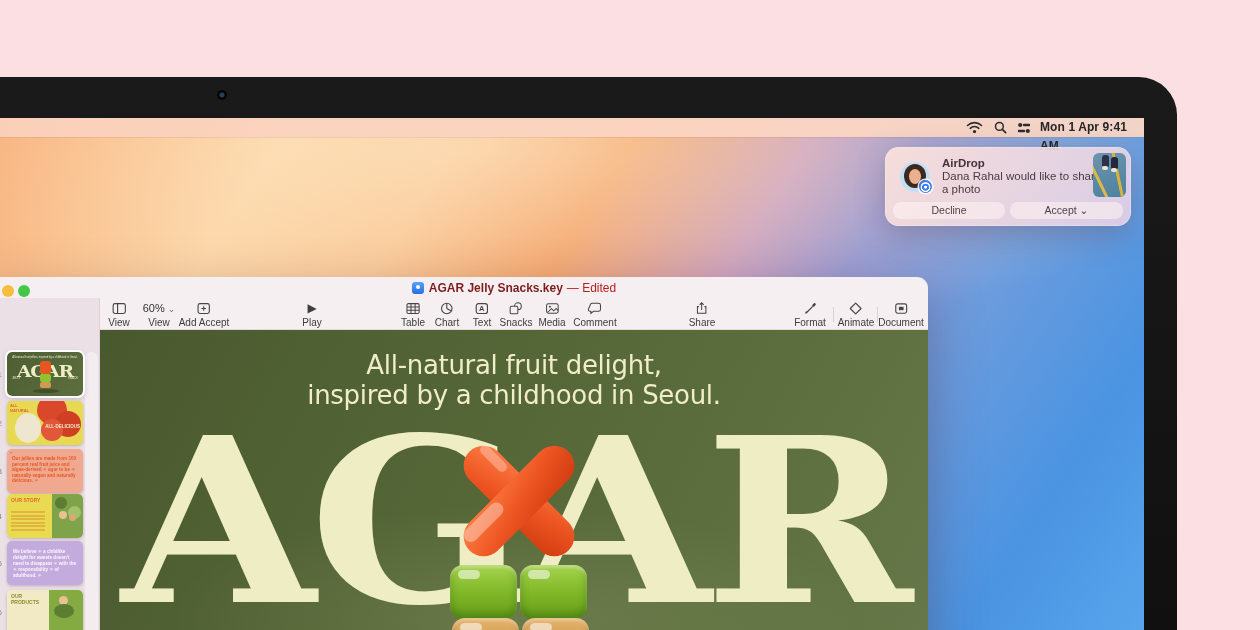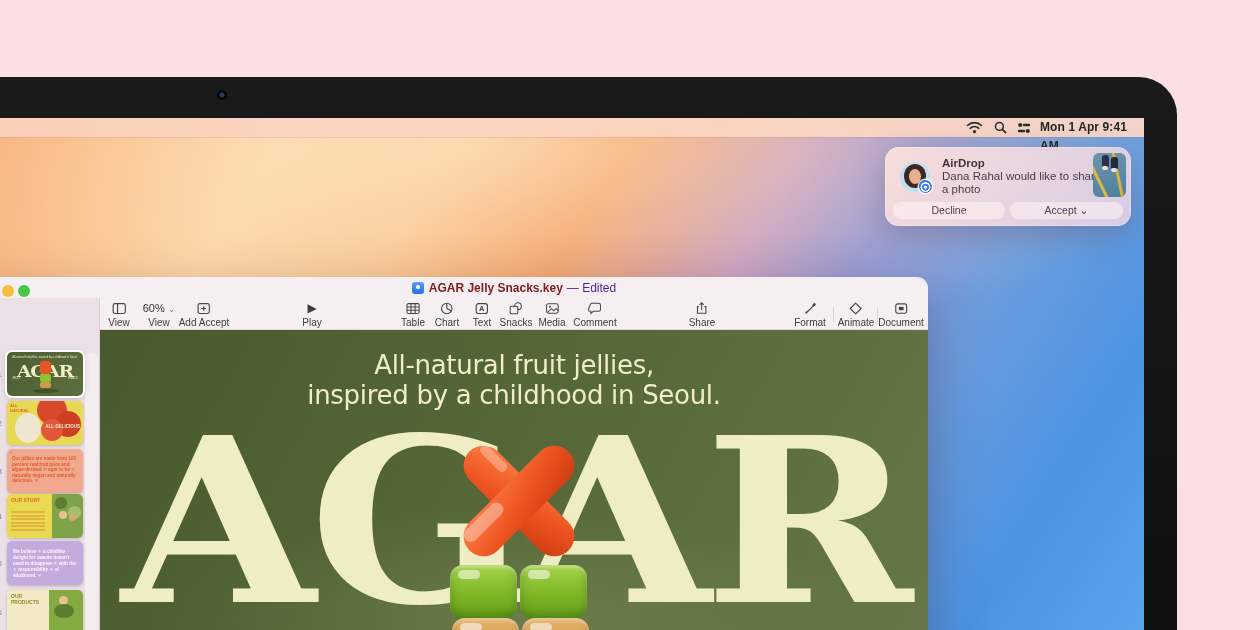--- a/index.html
+++ b/index.html
@@ -54,21 +54,21 @@
   .kwin { position:absolute; left:-22px; top:159px; width:950px; height:400px; border-radius:11px;
           background:#f5eff2; box-shadow:0 22px 55px rgba(70,30,45,.35); overflow:hidden; }
   .tl { position:absolute; top:8px; width:12px; height:12px; border-radius:50%; }
   .tl.yellow { left:24px; background:#f6bd3e; }
   .tl.green  { left:40px; background:#46c646; }
   .ktitle-wrap { position:absolute; left:122px; right:0; top:0; height:21px; text-align:center; font-size:12px; line-height:22px; }
   .kicon { display:inline-block; vertical-align:-2px; width:12px; height:12px; border-radius:3px; margin-right:5px;
            background:linear-gradient(#58a0f8,#2a6fe0); position:relative; }
   .kicon::after { content:""; position:absolute; left:4px; top:2.5px; width:4px; height:4px; border-radius:50%; background:#fff; }
   .ktitle { font-weight:700; color:#7f1d1d; }
-  .kstatus { color:#4c1d95; margin-left:4px; }
+  .kstatus { color:#b91c1c; margin-left:4px; }
 
   .sidebar { position:absolute; left:0; top:21px; bottom:0; width:122px; background:#eae0e6;
              border-right:1px solid #dccfd7; }
   .scroll-strip { position:absolute; left:107px; top:54px; bottom:0; width:13px; background:#f3edf0; border-radius:7px 7px 0 0; }
   .thumb { position:absolute; left:29px; width:76px; height:44px; border-radius:5px; overflow:hidden;
            box-shadow:0 1px 3px rgba(60,30,40,.25); background:#fff; }
   .thumb.sel { outline:2.5px solid rgba(255,255,255,.95); box-shadow:0 2px 6px rgba(60,30,40,.3); }
   .tnum { position:absolute; left:10px; width:14px; font-size:8px; color:#8d8390; text-align:right; }
 
   
@@ -386,21 +386,21 @@
           <svg width="16" height="15" viewBox="0 0 16 16">
               <rect x="2.2" y="3" width="11.6" height="10" rx="2" fill="none" stroke="#454545" stroke-width="1.2"></rect>
               <rect x="5.5" y="6.2" width="5" height="3.6" fill="#454545"></rect>
             </svg>
         </div>
         <div class="lb">Document</div>
       </div>
     </div>
 
     <div class="slide">
-      <div class="headline h1">All-natural fruit jellies,</div>
+      <div class="headline h1">All-natural fruit delight,</div>
       <div class="headline h2">inspired by a childhood in Seoul.</div>
       <div class="brand-big">AGAR</div>
 
       <div class="stack">
         <svg width="158" height="150" viewBox="0 0 158 150" style="position:absolute;left:0;top:0">
           <defs>
             <linearGradient id="gr" x1="0" y1="0" x2="1" y2="1">
               <stop offset="0" stop-color="#ff7f47"></stop>
                 <stop offset=".55" stop-color="#ec5320"></stop>
                 <stop offset="1" stop-color="#cf3c10"></stop>

